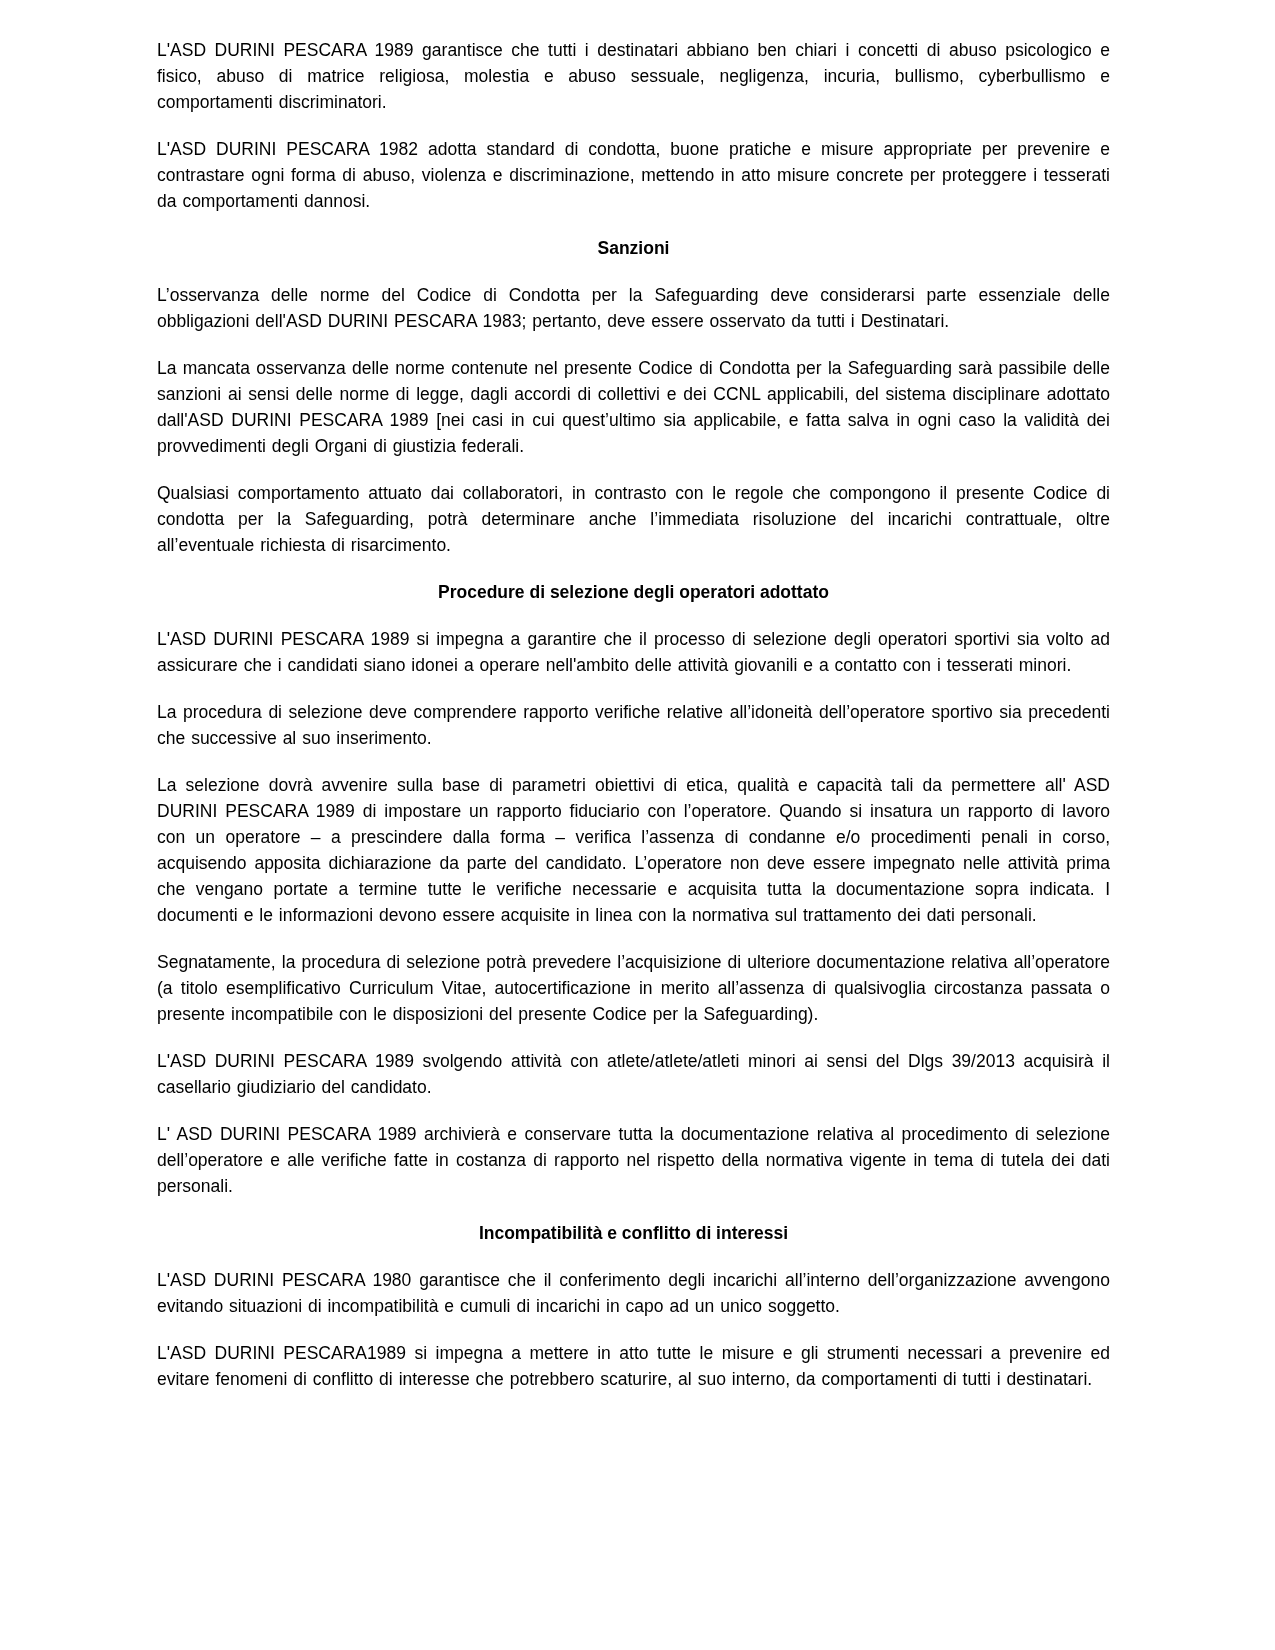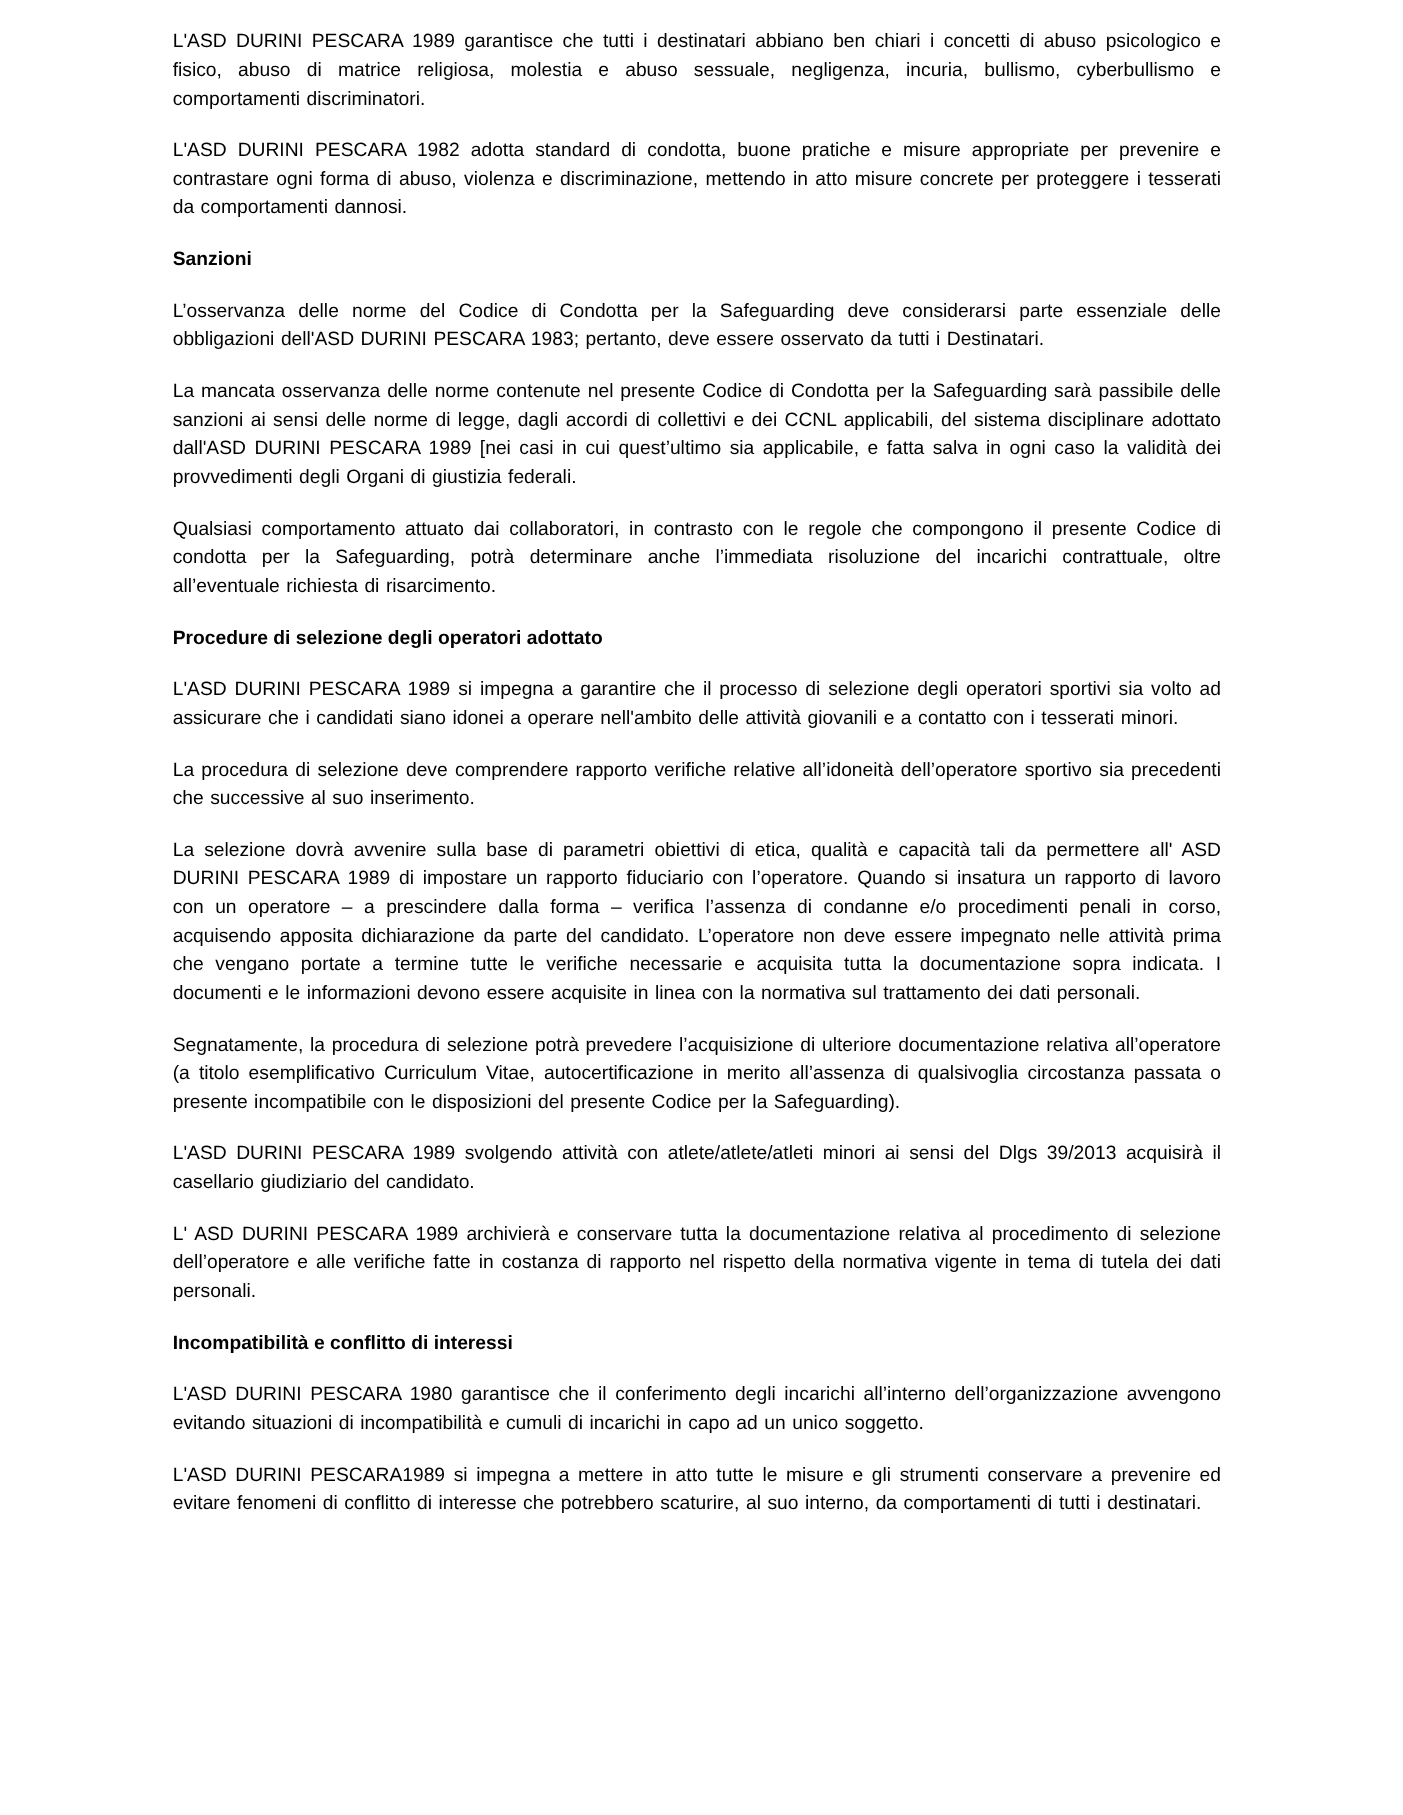--- a/index.html
+++ b/index.html
@@ -6,39 +6,39 @@
     margin: 0;
     padding: 0;
     background: #ffffff;
   }
   .page {
     position: relative;
     width: 1275px;
     height: 1650px;
     background: #ffffff;
     box-sizing: border-box;
-    padding: 24px 165px 40px 157px;
+    padding: 37px 165px 40px 157px;
     font-family: "Liberation Sans", "DejaVu Sans", sans-serif;
     font-size: 17.5px;
     line-height: 26px;
     color: #000000;
     overflow: hidden;
     border-radius: 11px;
   }
   .body-para {
     margin: 0 0 21px 0;
     text-align: justify;
     word-spacing: 0.06em;
   }
   .section-heading {
     margin: 0 0 21px 0;
     font-size: 17.5px;
     line-height: 26px;
     font-weight: bold;
-    text-align: left;
+    text-align: center;
   }
 </style>
 </head>
 <body>
 
 <div class="page">
 
   <p class="body-para">L'ASD DURINI PESCARA 1989 garantisce che tutti i destinatari abbiano ben chiari i concetti di abuso psicologico e fisico, abuso di matrice religiosa, molestia e abuso sessuale, negligenza, incuria, bullismo, cyberbullismo e comportamenti discriminatori.</p>
 
   <p class="body-para">L'ASD DURINI PESCARA 1982 adotta standard di condotta, buone pratiche e misure appropriate per prevenire e contrastare ogni forma di abuso, violenza e discriminazione, mettendo in atto misure concrete per proteggere i tesserati da comportamenti dannosi.</p>
@@ -62,15 +62,15 @@
   <p class="body-para">Segnatamente, la procedura di selezione potrà prevedere l’acquisizione di ulteriore documentazione relativa all’operatore (a titolo esemplificativo Curriculum Vitae, autocertificazione in merito all’assenza di qualsivoglia circostanza passata o presente incompatibile con le disposizioni del presente Codice per la Safeguarding).</p>
 
   <p class="body-para">L'ASD DURINI PESCARA 1989 svolgendo attività con atlete/atlete/atleti minori ai sensi del Dlgs 39/2013 acquisirà il casellario giudiziario del candidato.</p>
 
   <p class="body-para">L' ASD DURINI PESCARA 1989  archivierà e conservare tutta la documentazione relativa al procedimento di selezione dell’operatore e alle verifiche fatte in costanza di rapporto nel rispetto della normativa vigente in tema di tutela dei dati personali.</p>
 
   <h2 class="section-heading">Incompatibilità e conflitto di interessi</h2>
 
   <p class="body-para">L'ASD DURINI PESCARA 1980 garantisce che il conferimento degli incarichi all’interno dell’organizzazione avvengono evitando situazioni di incompatibilità e cumuli di incarichi in capo ad un unico soggetto.</p>
 
-  <p class="body-para">L'ASD DURINI PESCARA1989 si impegna a mettere in atto tutte le misure e gli strumenti conservare a prevenire ed evitare fenomeni di conflitto di interesse che potrebbero scaturire, al suo interno, da comportamenti di tutti i destinatari.</p>
+  <p class="body-para">L'ASD DURINI PESCARA1989 si impegna a mettere in atto tutte le misure e gli strumenti necessari a prevenire ed evitare fenomeni di conflitto di interesse che potrebbero scaturire, al suo interno, da comportamenti di tutti i destinatari.</p>
 
 </div>
 
 </body></html>

